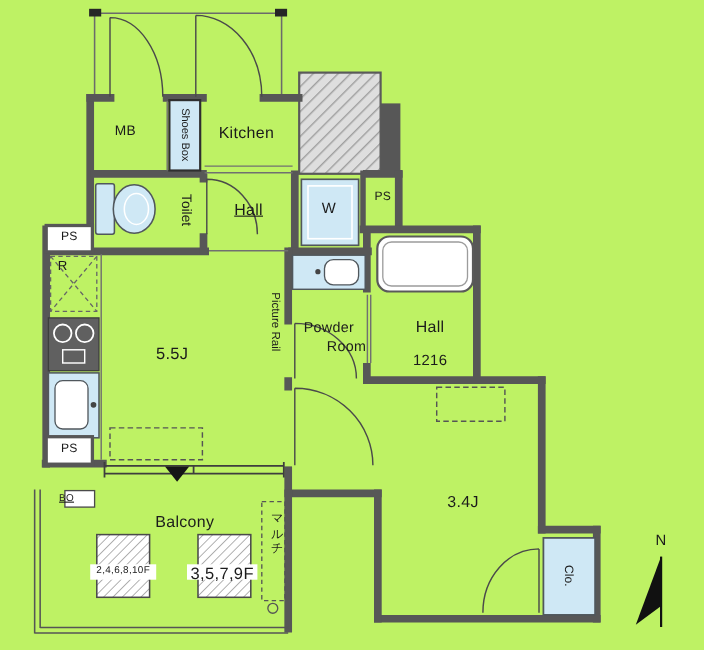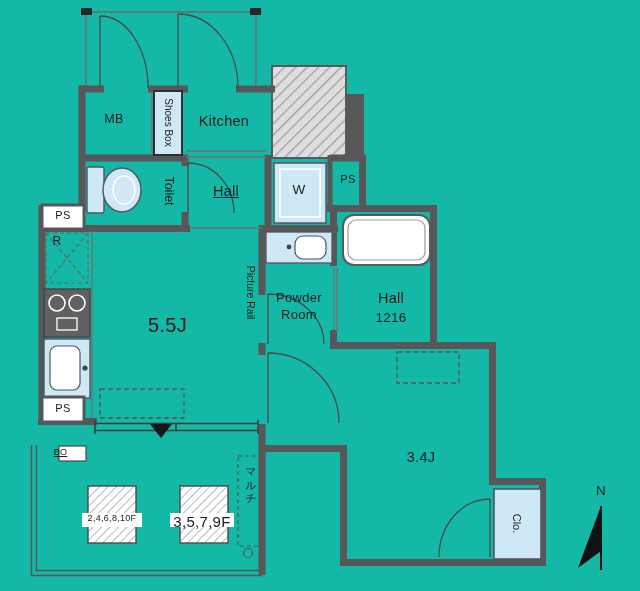--- a/index.html
+++ b/index.html
@@ -1,18 +1,18 @@
 <!DOCTYPE html>
 <html><head>
 <meta charset="utf-8">
 <style>
   * { margin:0; padding:0; box-sizing:border-box; }
   html,body { background:#ffffff; }
   body { font-family:"Liberation Sans","DejaVu Sans",sans-serif; color:#1b1b1b; }
-  .plan { position:relative; width:640px; height:591px; background:#14b8a6; overflow:hidden; }
+  .plan { position:relative; width:640px; height:591px; background:#bef264; overflow:hidden; }
   .plan svg { position:absolute; left:0; top:0; }
   .lbl { position:absolute; text-align:center; line-height:1.1; white-space:nowrap; color:#1b1b1b; letter-spacing:0.3px; }
   .vlab { position:absolute; display:flex; align-items:center; justify-content:center;
           transform:rotate(90deg); transform-origin:center; white-space:nowrap; color:#1b1b1b; }
   .tate { position:absolute; writing-mode:vertical-rl; text-orientation:upright; white-space:nowrap; color:#1b1b1b; }
 </style>
 </head>
 <body>
 
 <div class="plan">
@@ -175,27 +175,28 @@
   <div class="lbl" style="left:92px;top:113px;width:44px;font-size:12.5px;">MB</div>
   <div class="vlab" style="left:139px;top:116px;width:58px;height:13px;font-size:10px;">Shoes Box</div>
   <div class="lbl" style="left:186px;top:114px;width:76px;font-size:14.5px;">Kitchen</div>
   <div class="vlab" style="left:142px;top:184px;width:54px;height:14px;font-size:12.5px;">Toilet</div>
   <div class="lbl" style="left:198px;top:184px;width:56px;font-size:14.5px;text-decoration:underline;">Hall</div>
   <div class="lbl" style="left:286px;top:183px;width:26px;font-size:13.5px;">W</div>
   <div class="lbl" style="left:334px;top:173px;width:28px;font-size:11px;">PS</div>
   <div class="lbl" style="left:48px;top:209px;width:30px;font-size:11px;">PS</div>
   <div class="lbl" style="left:48px;top:402px;width:30px;font-size:11px;">PS</div>
   <div class="lbl" style="left:49px;top:235px;width:16px;font-size:12px;">R</div>
-  <div class="lbl" style="left:95px;top:314px;width:145px;font-size:20px;">5.5J</div>
+  <div class="lbl" style="left:84px;top:314px;width:145px;font-size:15px;">5.5J</div>
   <div class="vlab" style="left:201px;top:286px;width:100px;height:13px;font-size:10.5px;">Picture Rail</div>
   <div class="lbl" style="left:265px;top:291px;width:68px;font-size:13px;">Powder</div>
-  <div class="lbl" style="left:265px;top:308px;width:68px;font-size:13px;">Room</div>
+  <div class="lbl" style="left:265px;top:308px;width:68px;font-size:13px;text-align:right;">Room</div>
   <div class="lbl" style="left:352px;top:291px;width:78px;font-size:14.5px;">Hall</div>
-  <div class="lbl" style="left:352px;top:311px;width:78px;font-size:13.5px;">1216</div>
+  <div class="lbl" style="left:352px;top:321px;width:78px;font-size:13.5px;">1216</div>
   <div class="lbl" style="left:375px;top:450px;width:92px;font-size:14.5px;">3.4J</div>
+  <div class="lbl" style="left:118px;top:468px;width:100px;font-size:14.5px;">Balcony</div>
   <div class="vlab" style="left:490px;top:517px;width:54px;height:13px;font-size:11px;">Clo.</div>
   <div class="lbl" style="left:47px;top:448px;width:27px;font-size:9px;text-decoration:underline;">BO</div>
   <div class="lbl" style="left:78px;top:514px;width:68px;font-size:9px;">2,4,6,8,10F</div>
   <div class="lbl" style="left:171px;top:514px;width:62px;font-size:15px;">3,5,7,9F</div>
   <div class="tate" style="left:242px;top:461px;width:16px;height:84px;font-size:11px;">マルチ</div>
   <div class="lbl" style="left:591px;top:484px;width:20px;font-size:13.5px;">N</div>
 
 </div>
 
 </body></html>

